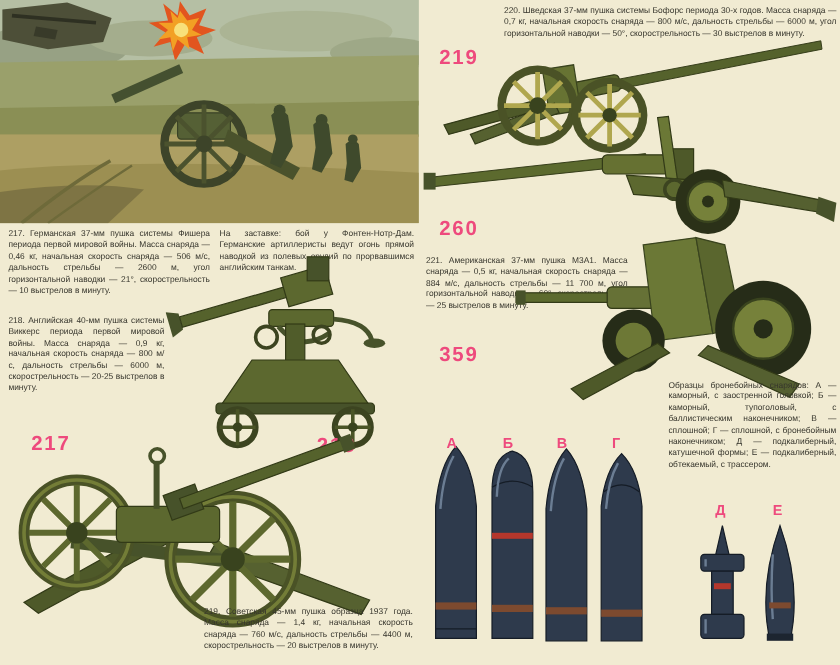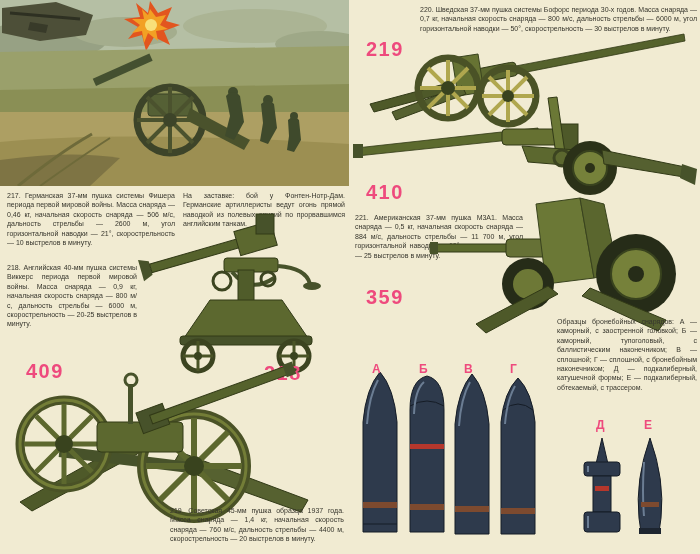--- a/index.html
+++ b/index.html
@@ -1,20 +1,20 @@
 <!DOCTYPE html>
 <html><head>
 <meta charset="utf-8">
 <style>
   * { margin:0; padding:0; box-sizing:border-box; }
   html,body { width:700px; height:554px; }
   body { font-family:"Liberation Sans", sans-serif; background:#f1ebd2; position:relative; overflow:hidden; }
   .page { position:absolute; inset:0; width:700px; height:554px; background:#f1ebd2; }
   .caption { position:absolute; font-size:7px; line-height:1.34; text-align:justify; color:#36352c; }
-  .fig-num { position:absolute; font-size:20px; font-weight:700; letter-spacing:1.5px; color:#ee4a7d; }
+  .fig-num { position:absolute; font-size:17px; font-weight:700; letter-spacing:1.5px; color:#ee4a7d; }
   .shell-letter { position:absolute; font-size:12px; font-weight:700; color:#ee4a7d; }
   svg.fig { position:absolute; display:block; }
 </style>
 </head>
 <body>
 
 <div class="page">
 
   <svg class="fig" style="left:0;top:0" width="349" height="186" viewBox="0 0 349 186">
     <rect width="349" height="186" fill="#bfc6a8"></rect>
@@ -87,21 +87,21 @@
       <circle cx="60" cy="150" r="15" fill="none" stroke="#3c4420" stroke-width="5"></circle>
       <circle cx="156" cy="150" r="15" fill="none" stroke="#3c4420" stroke-width="5"></circle>
       <path d="M60,135 v30 M45,150 h30 M156,135 v30 M141,150 h30" stroke="#4a5426" stroke-width="3"></path>
       <circle cx="60" cy="150" r="4" fill="#39431e"></circle>
       <circle cx="156" cy="150" r="4" fill="#39431e"></circle>
     </g>
     <path d="M140,60 q28,2 32,18" fill="none" stroke="#47522a" stroke-width="4"></path>
     <ellipse cx="174" cy="80" rx="9" ry="4" fill="#47522a"></ellipse>
   </svg>
 
-  <div class="fig-num" style="left:26px;top:360px">409</div>
+  <div class="fig-num" style="left:26px;top:360px">217</div>
   <div class="fig-num" style="left:264px;top:362px">218</div>
 
   <svg class="fig" style="left:2px;top:328px" width="337" height="200" viewBox="0 0 337 200">
     <polygon points="150,118 30,183 18,174 140,106" fill="#4e5929" stroke="#323a17"></polygon>
     <polygon points="178,124 306,172 299,184 170,138" fill="#566130" stroke="#323a17"></polygon>
     <rect x="58" y="118" width="142" height="11" fill="#47522a" transform="rotate(7 58 118)"></rect>
     <g>
       <circle cx="62" cy="116" r="44" fill="none" stroke="#4a5226" stroke-width="9"></circle>
       <circle cx="62" cy="116" r="44" fill="none" stroke="#737d37" stroke-width="3"></circle>
       <path d="M62,76 V156 M22,116 H102 M34,88 L90,144 M90,88 L34,144" stroke="#5d682e" stroke-width="5"></path>
@@ -157,21 +157,21 @@
     <circle cx="210" cy="72" r="8" fill="none" stroke="#3c4420" stroke-width="3"></circle>
     <g>
       <circle cx="238" cy="82" r="27" fill="#2b3118"></circle>
       <circle cx="238" cy="82" r="17" fill="#76813a" stroke="#39431e" stroke-width="2"></circle>
       <circle cx="238" cy="82" r="5" fill="#2b3118"></circle>
     </g>
     <polygon points="250,64 338,82 338,92 252,78" fill="#556030" stroke="#323a17"></polygon>
     <polygon points="330,78 345,83 343,99 328,92" fill="#47522a"></polygon>
   </svg>
 
-  <div class="fig-num" style="left:366px;top:181px">410</div>
+  <div class="fig-num" style="left:366px;top:181px">260</div>
 
   <div class="caption" style="left:355px;top:213px;width:168px">221. Американская 37-мм пушка М3А1. Масса снаряда — 0,5 кг, начальная скорость снаряда — 884 м/с, дальность стрельбы — 11 700 м, угол горизонтальной наводки — 60°, скорострельность — 25 выстрелов в минуту.</div>
 
   <svg class="fig" style="left:428px;top:186px" width="270" height="150" viewBox="0 0 270 150">
     <rect x="2" y="58" width="104" height="8" fill="#5c6a2e" stroke="#323a17"></rect>
     <rect x="2" y="56" width="8" height="12" fill="#47522a"></rect>
     <rect x="78" y="53" width="52" height="18" rx="4" fill="#667136" stroke="#323a17"></rect>
     <polygon points="108,18 152,12 166,92 118,98" fill="#6b7836" stroke="#39431e"></polygon>
     <polygon points="152,12 176,18 190,86 166,92" fill="#5a662e" stroke="#39431e"></polygon>
     <g>

